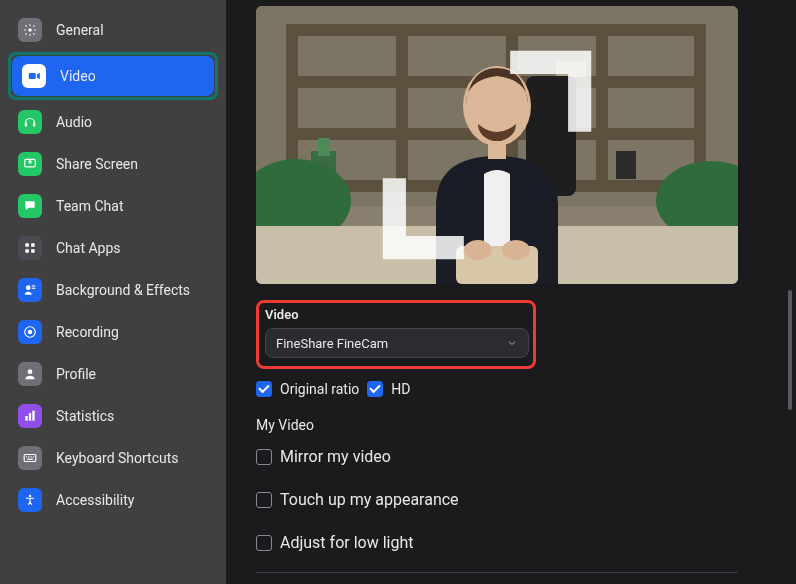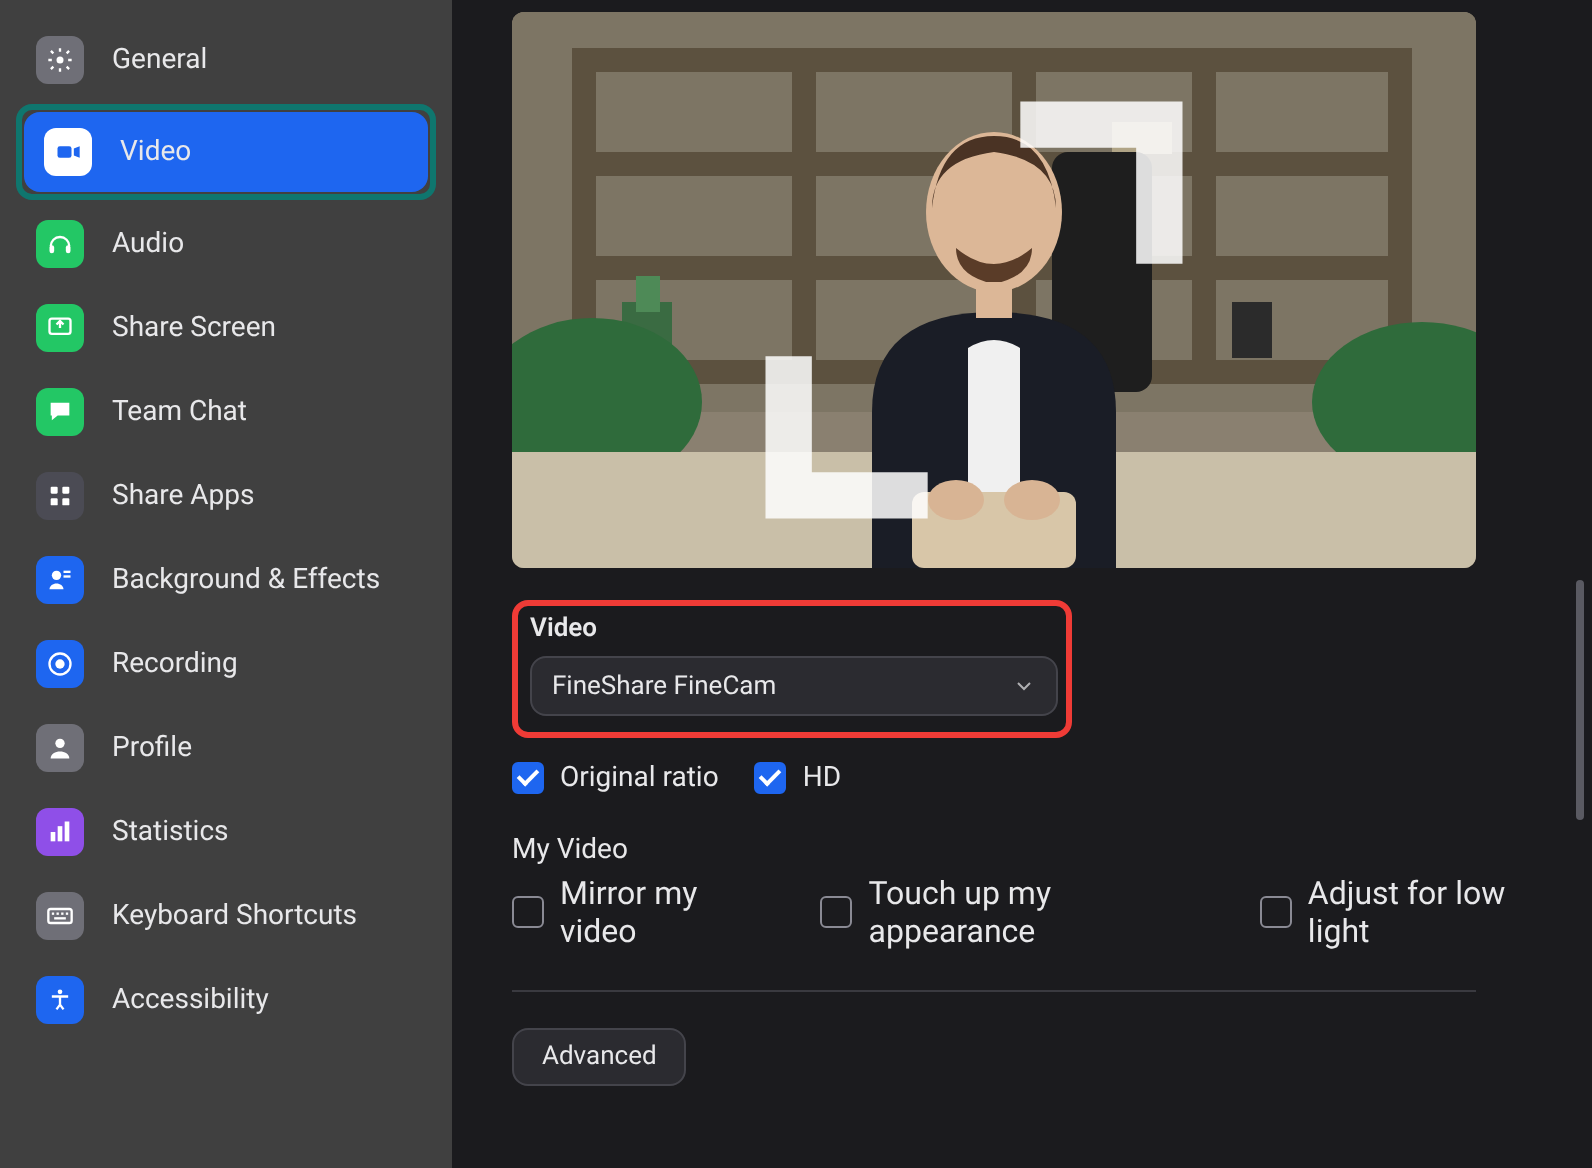--- a/index.html
+++ b/index.html
@@ -11,27 +11,27 @@
 .highlight-box{border:3px solid #0f766e;border-radius:8px;padding:1px}
 .main{flex:1;padding:0 14px 0 30px;overflow:hidden;position:relative}
 .preview{width:482px;height:278px;margin-top:6px;border-radius:6px;overflow:hidden;position:relative;background:#3a3730}
 .preview svg{width:100%;height:100%;display:block}
 .expand-icon{position:absolute;top:10px;right:10px;width:20px;height:20px;color:#fff;opacity:.85}
 .camera-block{margin-top:16px;width:280px}
 .camera-hl{border:3px solid #ef3b36;border-radius:8px;padding:4px 6px 8px 6px}
 .section-label{font-size:13px;font-weight:600;margin-bottom:6px}
 .select{width:264px;height:30px;background:#2b2b30;border:1px solid #44444b;border-radius:8px;display:flex;align-items:center;justify-content:space-between;padding:0 10px;font-size:13px;cursor:pointer}
 .select .chev{opacity:.7}
-.row{display:flex;align-items:center;gap:18px;margin-top:12px;font-size:14px}
+.row{display:flex;align-items:center;gap:8px;margin-top:12px;font-size:14px}
 .cbx{width:16px;height:16px;border-radius:3px;border:1.5px solid #8a8a94;background:transparent;display:inline-flex;align-items:center;justify-content:center;flex-shrink:0;cursor:pointer}
 .cbx.checked{background:#1e66f0;border-color:#1e66f0}
 .cbx.checked::after{content:"";width:8px;height:4px;border-left:2px solid #fff;border-bottom:2px solid #fff;transform:rotate(-45deg) translate(1px,-1px)}
 .opt-pair{display:flex;align-items:center;gap:8px}
 .myvideo-label{font-size:14px;font-weight:400;margin-top:20px}
-.opt-list{display:flex;flex-direction:row;gap:24px;margin-top:4px}
+.opt-list{display:flex;flex-direction:column;gap:24px;margin-top:14px}
 .divider{border:none;border-top:1px solid #3a3a40;margin-top:20px;width:482px}
 .adv-btn{margin-top:18px;background:#2b2b30;border:1px solid #44444b;color:#e8e8ea;font-size:13px;padding:6px 14px;border-radius:8px;cursor:pointer}
 .scroll-ind{position:absolute;right:4px;top:290px;width:4px;height:120px;background:#5a5a62;border-radius:2px}
 </style>
 </head>
 <body>
 
 <div class="sidebar" id="sidebar">
     <div class="nav-item">
       <span class="icon-wrap" style="background:#6f6f77">
@@ -82,21 +82,21 @@
     </div>
     <div class="nav-item">
       <span class="icon-wrap" style="background:#4b4b54">
         <svg width="14" height="14" viewBox="0 0 24 24" fill="#ffffff">
           <rect x="4" y="4" width="6" height="6" rx="1"></rect>
           <rect x="14" y="4" width="6" height="6" rx="1"></rect>
           <rect x="4" y="14" width="6" height="6" rx="1"></rect>
           <rect x="14" y="14" width="6" height="6" rx="1"></rect>
         </svg>
       </span>
-      <span>Share Apps</span>
+      <span>Chat Apps</span>
     </div>
     <div class="nav-item">
       <span class="icon-wrap" style="background:#1e66f0">
         <svg width="14" height="14" viewBox="0 0 24 24" fill="#ffffff">
           <circle cx="9" cy="8" r="4"></circle>
           <path d="M3 20c0-3 3-5 6-5s6 2 6 5"></path>
           <rect x="15" y="4" width="6" height="2"></rect>
           <rect x="15" y="8" width="6" height="2"></rect>
         </svg>
       </span>

